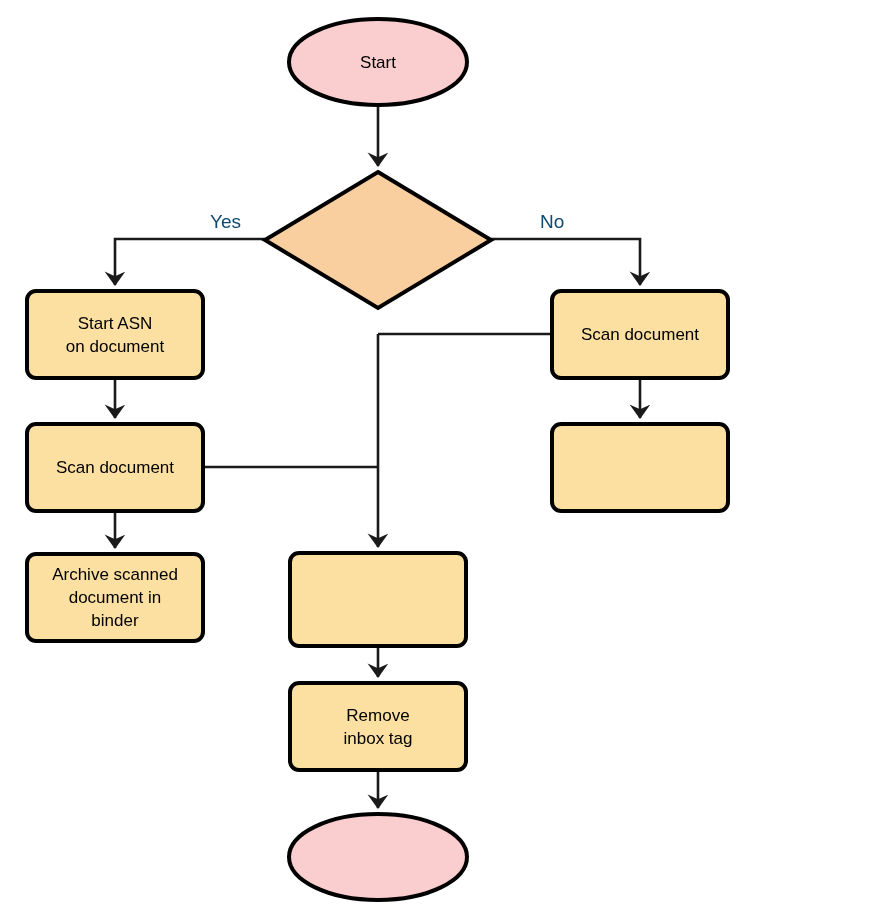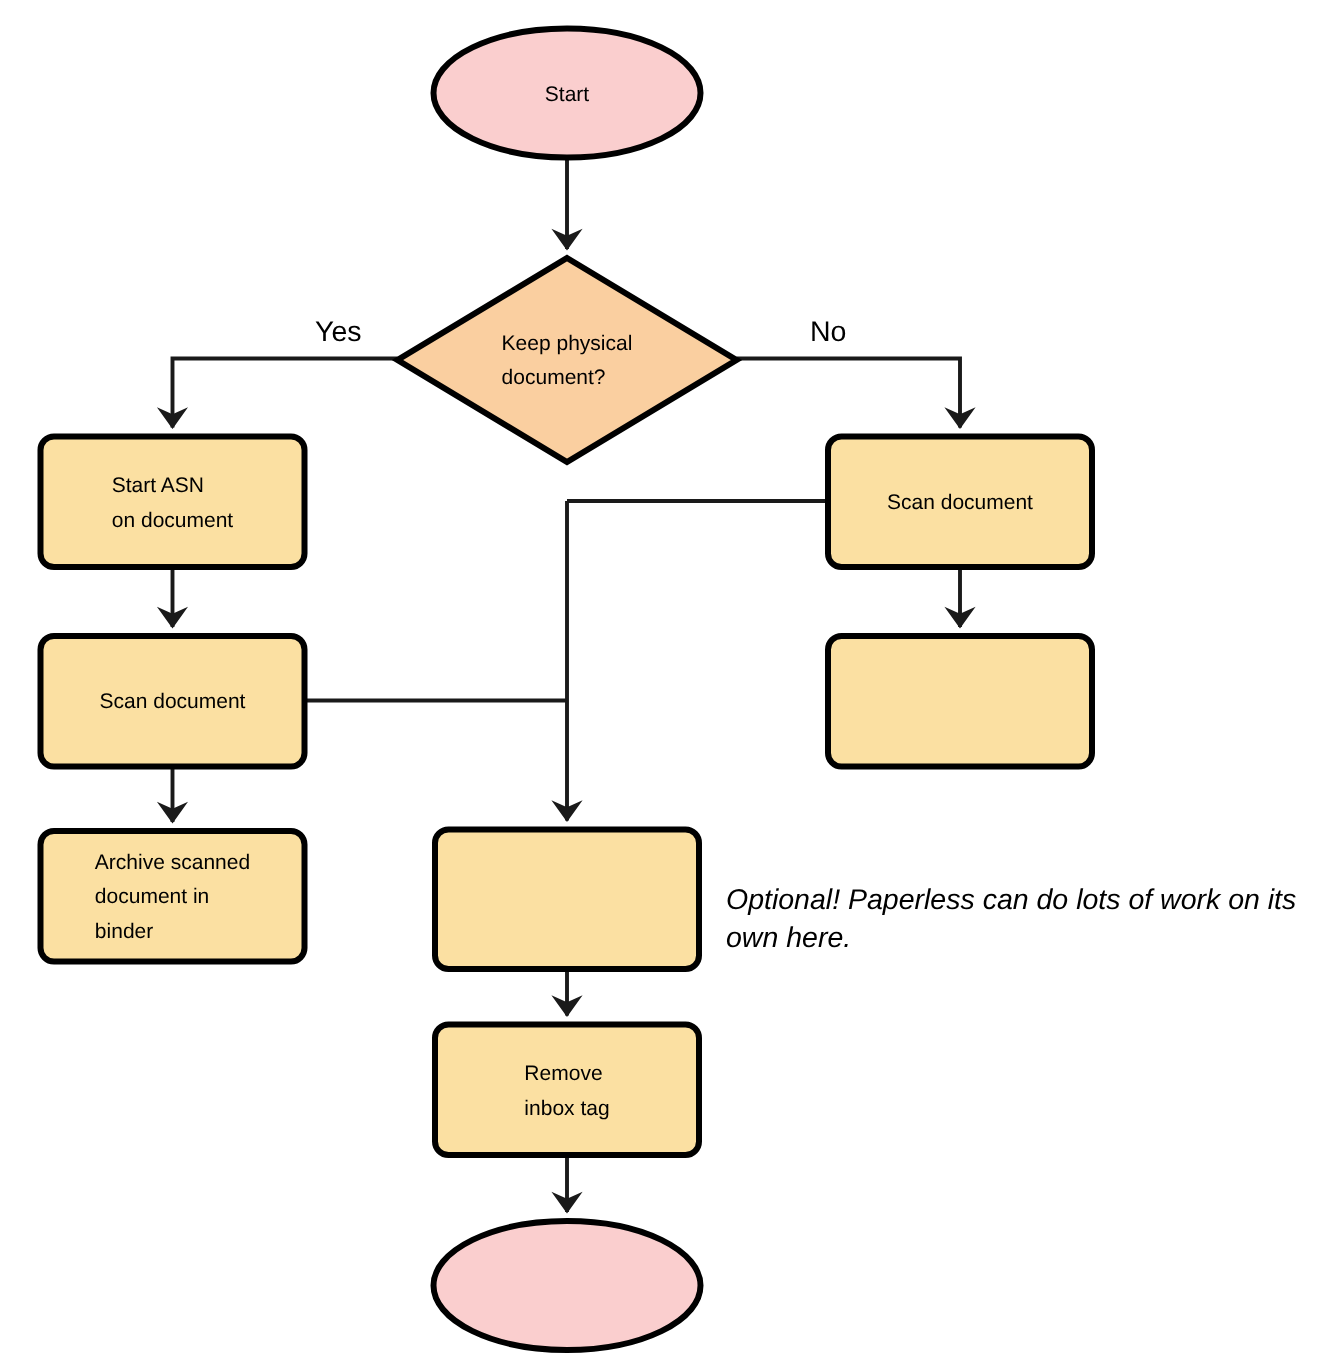--- a/index.html
+++ b/index.html
@@ -22,33 +22,34 @@
     left: 0;
     top: 0;
     width: 888px;
     height: 907px;
   }
   .node-text {
     position: absolute;
     display: flex;
     align-items: center;
     justify-content: center;
+    text-align: center;
     font-family: "Liberation Sans", sans-serif;
-    font-size: 14px;
+    font-size: 17px;
     line-height: 23px;
     color: #000000;
     white-space: pre-line;
     pointer-events: none;
   }
   .edge-label {
     position: absolute;
     font-family: "Liberation Sans", sans-serif;
     font-size: 19px;
     line-height: 22px;
-    color: #000000;
+    color: #0c4a6e;
     white-space: nowrap;
   }
   .note-text {
     position: absolute;
     font-family: "Liberation Sans", sans-serif;
     font-style: italic;
     font-size: 19px;
     line-height: 25px;
     color: #000000;
     width: 400px;
@@ -107,22 +108,20 @@
 
     <rect x="290" y="553" width="176" height="93" rx="9" ry="9" fill="#fbe0a2" stroke="#000000" stroke-width="4"></rect>
 
     <rect x="290" y="683" width="176" height="87" rx="9" ry="9" fill="#fbe0a2" stroke="#000000" stroke-width="4"></rect>
 
     <ellipse cx="378" cy="857" rx="89" ry="43" fill="#facece" stroke="#000000" stroke-width="4"></ellipse>
   </svg>
 
   <div class="node-text" style="left:289px; top:19px; width:178px; height:86px;">Start</div>
 
-  <div class="node-text" style="left:265px; top:172px; width:226px; height:136px;">Keep physical
-document?</div>
 
   <div class="node-text" style="left:27px; top:291px; width:176px; height:87px;">Start ASN
 on document</div>
 
   <div class="node-text" style="left:27px; top:424px; width:176px; height:87px;">Scan document</div>
 
   <div class="node-text" style="left:27px; top:554px; width:176px; height:87px;">Archive scanned
 document in
 binder</div>
 
@@ -131,15 +130,14 @@
 
 
   <div class="node-text" style="left:290px; top:683px; width:176px; height:87px;">Remove
 inbox tag</div>
 
 
   <div class="edge-label" style="left:210px; top:211px;">Yes</div>
 
   <div class="edge-label" style="left:508px; top:211px;margin-left:32px;">No</div>
 
-  <div class="note-text" style="left:484px; top:588px;">Optional! Paperless can do lots of work on its own here.</div>
 
 </div>
 
 </body></html>

